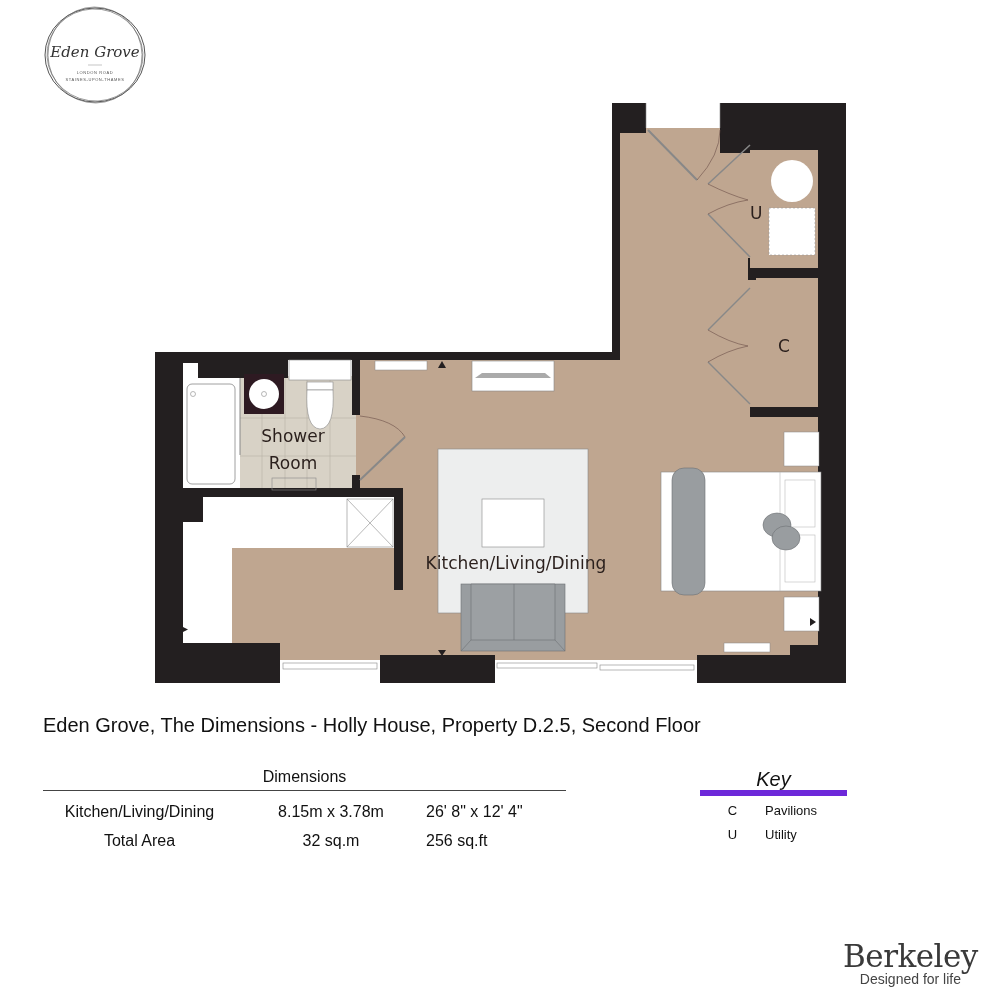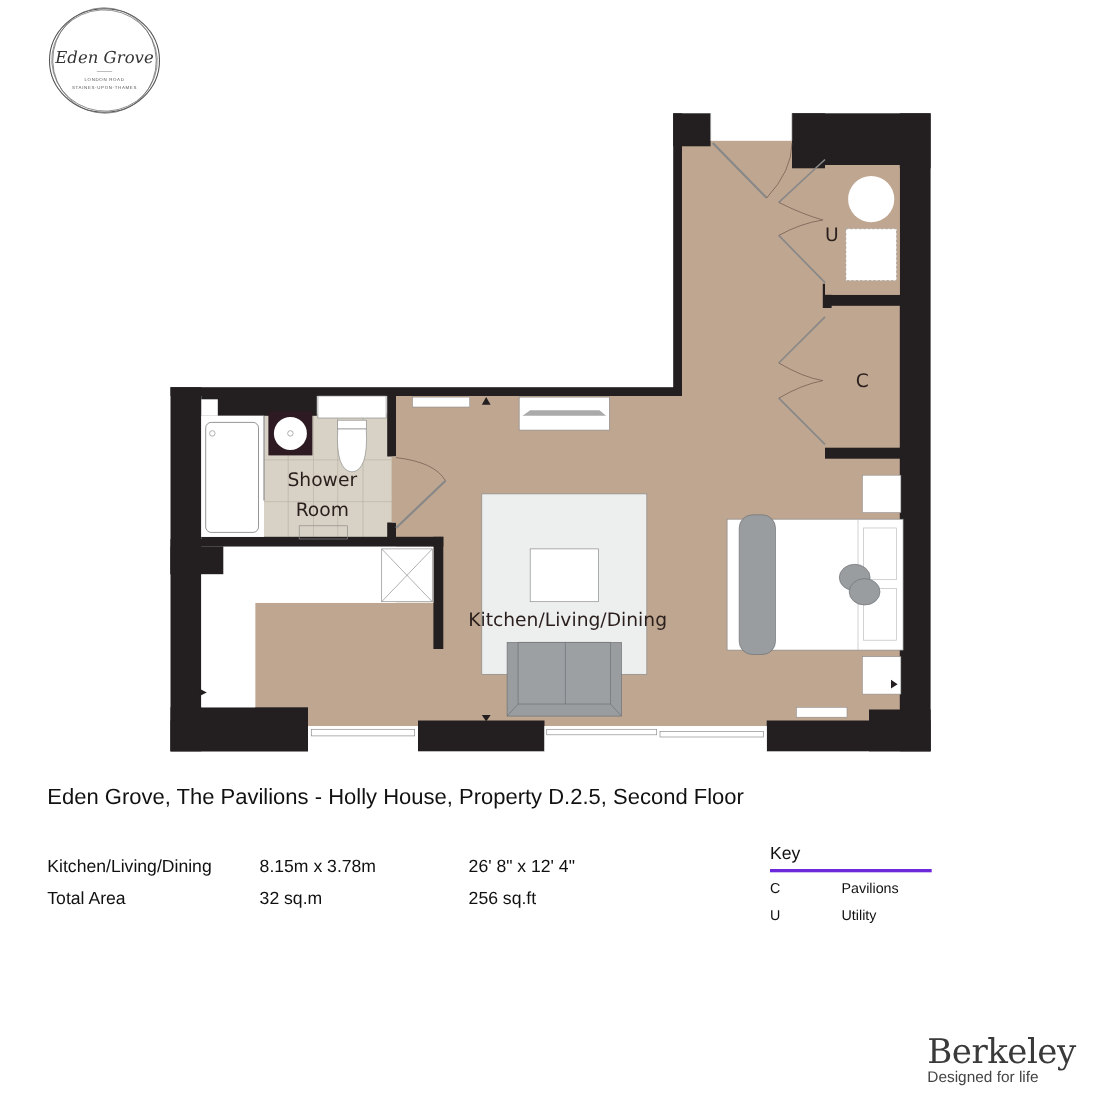--- a/index.html
+++ b/index.html
@@ -1,31 +1,31 @@
 <!DOCTYPE html>
 <html><head>
   <meta charset="utf-8">
   <style>
     html, body { margin: 0; padding: 0; background: #ffffff; }
     body { width: 1000px; height: 1000px; position: relative; overflow: hidden; font-family: "Liberation Sans", sans-serif; color: #111; }
-    .abs { position: absolute; }
+    .abs { position: absolute; text-align: center; }
     #logo { left: 40px; top: 5px; width: 110px; height: 100px; }
     #logo .script { font-family: "DejaVu Serif", serif; font-style: italic; font-size: 15px; fill: #333; }
     #logo .small { font-family: "Liberation Sans", sans-serif; font-size: 4px; fill: #555; letter-spacing: 0.6px; }
     #plan { left: 0; top: 0; width: 1000px; height: 700px; }
     .room-label { font-family: "DejaVu Sans", sans-serif; font-size: 17px; fill: #2a1f1c; }
     .key-letter { font-family: "DejaVu Sans", sans-serif; font-size: 17px; fill: #2a1f1c; }
     #title { left: 43px; top: 714px; font-size: 20px; color: #111; white-space: nowrap; }
     #dims { left: 43px; top: 768px; width: 523px; }
     #dims .hdr { font-size: 16px; height: 22px; border-bottom: 1px solid #444; }
     #dims .row { display: flex; font-size: 16px; height: 29px; align-items: center; }
     #dims .row span:nth-child(1) { width: 193px; }
     #dims .row span:nth-child(2) { width: 190px; }
     #key { left: 700px; top: 768px; width: 147px; }
-    #key .hdr { font-size: 16px; height: 22px; border-bottom: 3px solid #6d28d9; }
+    #key .hdr { font-size: 20px; height: 22px; border-bottom: 6px solid #6d28d9; font-style: italic; }
     #key .row { display: flex; font-size: 13px; height: 24px; align-items: center; }
     #key .row span:nth-child(1) { width: 65px; }
     #brand { left: 843px; top: 940px; }
     #brand .name { font-family: "DejaVu Serif", serif; font-size: 31px; color: #3a3a3a; letter-spacing: -0.5px; line-height: 32px; }
     #brand .tag { font-size: 14px; color: #444; margin-top: -1px; }
   </style>
 </head>
 <body>
 
 <div id="logo" class="abs">
@@ -182,23 +182,24 @@
     <path d="M708 330 Q730 343 748 346" fill="none" stroke="#6b4f48" stroke-width="0.6"></path>
     <path d="M708 362 Q728 350 748 346" fill="none" stroke="#6b4f48" stroke-width="0.6"></path>
     <text class="key-letter" x="778" y="352">C</text>
 
     <text class="room-label" x="293" y="442" text-anchor="middle">Shower</text>
     <text class="room-label" x="293" y="469" text-anchor="middle">Room</text>
     <text class="room-label" x="516" y="569" text-anchor="middle">Kitchen/Living/Dining</text>
   </svg>
 </div>
 
-<div id="title" class="abs">Eden Grove, The Pavilions - Holly House, Property D.2.5, Second Floor</div>
+<div id="title" class="abs">Eden Grove, The Dimensions - Holly House, Property D.2.5, Second Floor</div>
 
 <div id="dims" class="abs">
+  <div class="hdr">Dimensions</div>
   <div class="row" style="margin-top:6px">
     <span>Kitchen/Living/Dining</span>
     <span>8.15m x 3.78m</span>
     <span>26' 8" x 12' 4"</span>
   </div>
   <div class="row">
     <span>Total Area</span>
     <span>32 sq.m</span>
     <span>256 sq.ft</span>
   </div>

